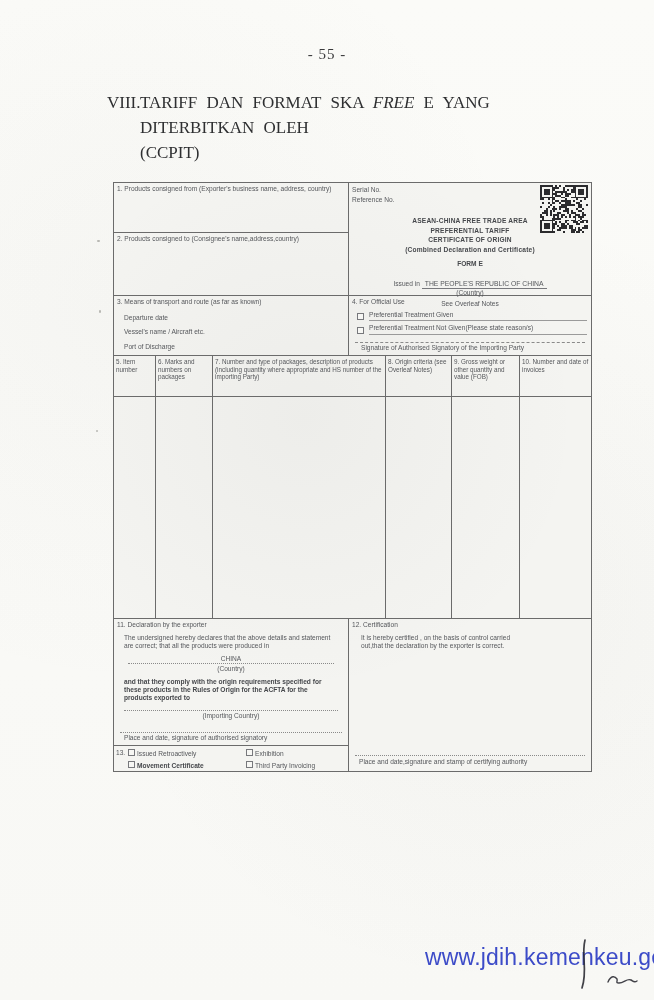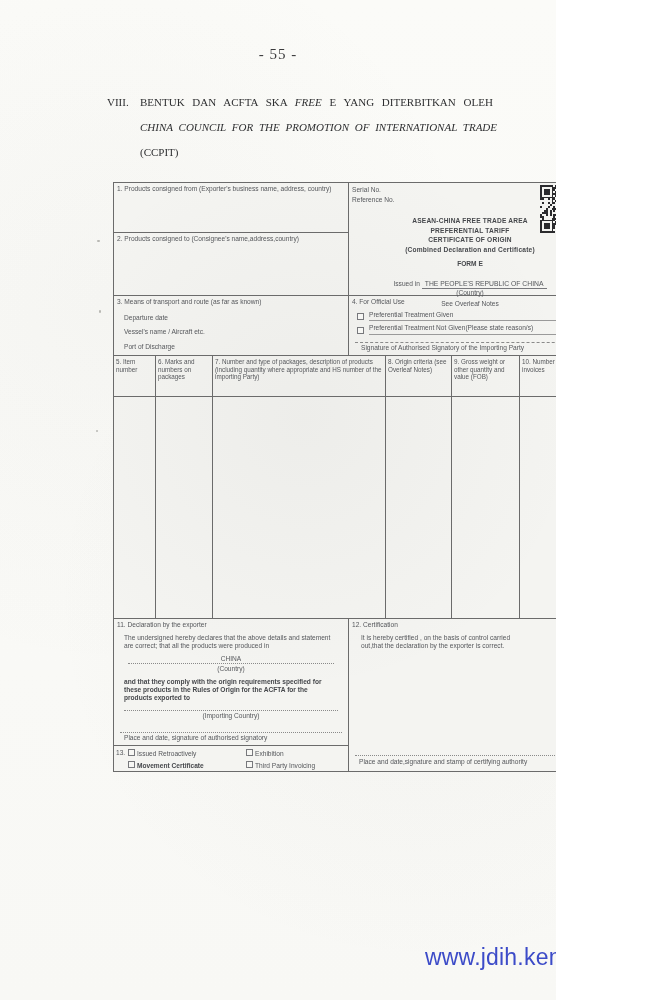--- a/index.html
+++ b/index.html
@@ -1,34 +1,34 @@
 <!DOCTYPE html>
 <html><head>
 <meta charset="utf-8">
 <style>
   html,body{margin:0;padding:0;}
   .page{
-    position:relative; width:556px; height:1000px; overflow:hidden;
+    position:relative; width:654px; height:1000px; overflow:hidden;
     background:#fbfbf8;
     background-image:
       radial-gradient(circle at 20% 30%, rgba(120,120,115,0.04), transparent 45%),
       radial-gradient(circle at 75% 60%, rgba(120,120,115,0.05), transparent 50%),
       linear-gradient(#fbfbf8,#f8f8f5);
     font-family:"Liberation Sans", sans-serif;
     color:#54565a;
   }
   
   .page-number{
     position:absolute; top:46px; left:0; width:100%;
     text-align:center; font-family:"Liberation Serif", serif;
     font-size:15px; color:#3a3a3c; letter-spacing:1px;
   }
   .heading{
     position:absolute; top:90px; left:107px; width:478px;
-    font-family:"Liberation Serif", serif; font-size:11px; color:#2e2f31;
+    font-family:"Liberation Serif", serif; font-size:17px; color:#2e2f31;
     line-height:25px;
   }
   .heading .row1{display:flex;}
   .heading .numeral{width:33px; flex:none;}
   .heading .l1{word-spacing:5px;}
   .heading .l2{font-style:italic; margin-left:33px; word-spacing:3px;}
   .heading .l3{margin-left:33px;}
   
   .form{
     position:absolute; left:113px; top:182px; width:477px; height:588px;
@@ -73,23 +73,22 @@
 </head>
 <body>
 
 <div class="page">
 
   <div class="page-number">- 55 -</div>
 
   <div class="heading">
     <div class="row1">
       <span class="numeral">VIII.</span>
-      <span class="l1"><span>BENTUK DAN ACFTA SKA </span><i>FREE</i><span> E YANG DITERBITKAN OLEH</span></span>
-    </div>
-    <div class="l2">CHINA COUNCIL FOR THE PROMOTION OF INTERNATIONAL TRADE</div>
+      <span class="l1"><span>TARIFF DAN FORMAT SKA </span><i>FREE</i><span> E YANG DITERBITKAN OLEH</span></span>
+    </div>
     <div class="l3">(CCPIT)</div>
   </div>
 
   <div class="speck" style="left:97px;top:240px;width:3px;height:2px;"></div>
   <div class="speck" style="left:99px;top:310px;width:2px;height:3px;"></div>
   <div class="speck" style="left:96px;top:430px;width:2px;height:2px;"></div>
 
   <div class="form">
 
     <div class="cell br bb" style="left:0;top:0;width:235px;height:50px;">

